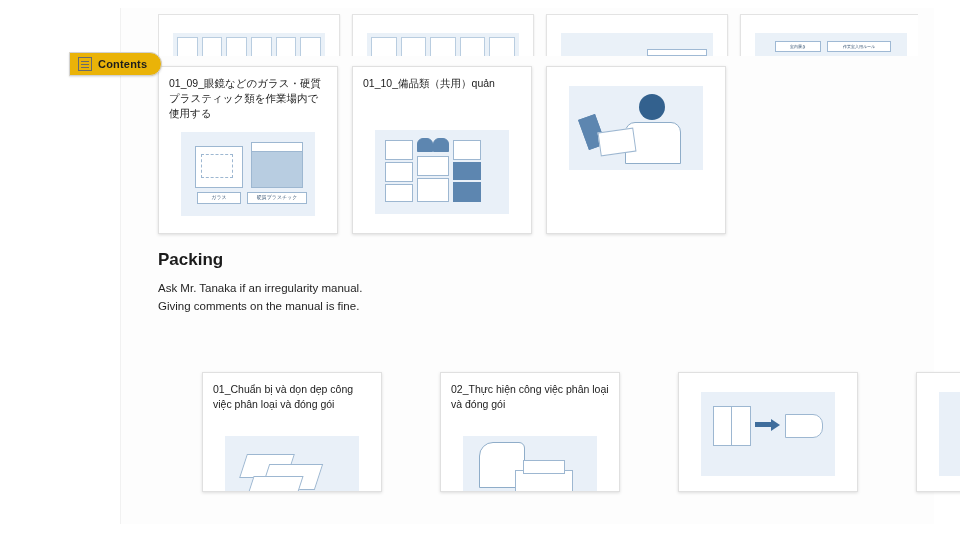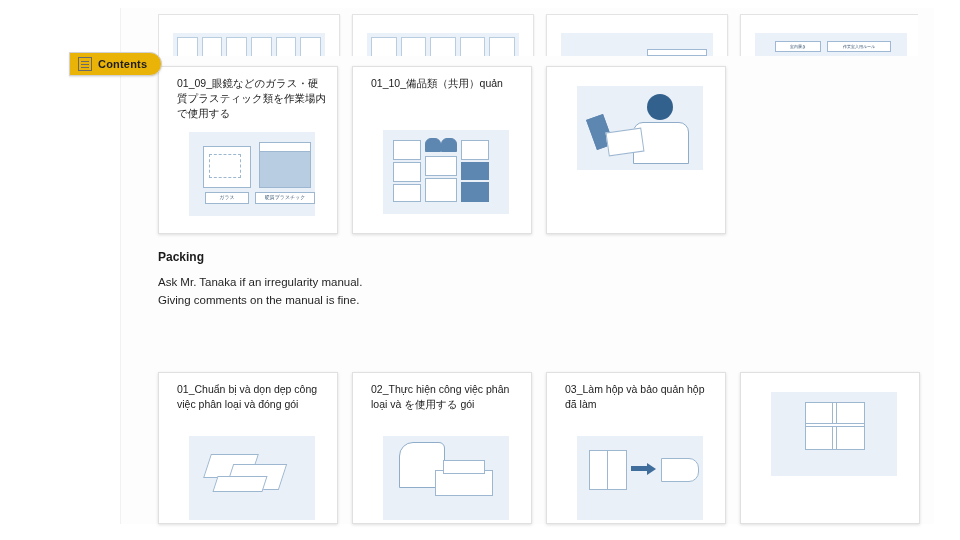--- a/index.html
+++ b/index.html
@@ -146,21 +146,21 @@
   }
   #row-jp { top: 66px; }
   #row-vn { top: 372px; }
 
   .card {
     width: 180px;
     background: #ffffff;
     border: 1px solid #e0e0e0;
     box-shadow: 0 1px 3px rgba(0,0,0,0.13);
     box-sizing: border-box;
-    padding: 9px 10px 0 18px;
+    padding: 9px 10px 0 10px;
     overflow: hidden;
   }
   .card .title {
     font-size: 10.5px;
     line-height: 1.45;
     color: #1b1b1b;
     min-height: 44px;
   }
   .card .thumb {
     margin: 6px -10px 0 -10px;
@@ -178,32 +178,32 @@
   }
   .card .foot {
     position: absolute;
     right: 24px;
     bottom: 2px;
     font-size: 4px;
     color: #b7b7b7;
     letter-spacing: 0.3px;
   }
   #row-jp .card { height: 168px; }
-  #row-vn .card { height: 152px; }
+  #row-vn .card { height: 120px; margin-left: 44px; }
 
   
   .section {
     position: absolute;
     left: 158px;
     top: 250px;
     width: 700px;
   }
   .section h2 {
     margin: 0 0 10px 0;
-    font-size: 12px;
+    font-size: 17px;
     font-weight: bold;
     color: #1b1b1b;
   }
   .section p {
     margin: 0;
     font-size: 11.5px;
     line-height: 1.55;
     color: #1f1f1f;
   }
 
@@ -366,34 +366,33 @@
           <div class="art">
             <div class="box" style="left:18px; top:18px; width:46px; height:22px; transform:skewX(-18deg);"></div>
             <div class="box" style="left:40px; top:28px; width:52px; height:24px; transform:skewX(-18deg);"></div>
             <div class="box" style="left:26px; top:40px; width:48px; height:14px; transform:skewX(-18deg);"></div>
           </div>
         </div>
       </div>
     </div>
 
     <div class="card">
-      <div class="title">02_Thực hiện công việc phân loại và を使用する gói</div>
+      <div class="title">02_Thực hiện công việc phân loại và đóng gói</div>
       <div class="thumb">
         <div class="inner">
           <div class="art">
             <div class="person-body" style="left:16px; top:6px; width:44px; height:44px; border-radius:14px 6px 0 0;"></div>
             <div class="box" style="left:52px; top:34px; width:56px; height:24px;"></div>
             <div class="box" style="left:60px; top:24px; width:40px; height:12px;"></div>
           </div>
         </div>
       </div>
     </div>
 
     <div class="card">
-      <div class="title">03_Làm hộp và bảo quản hộp đã làm</div>
       <div class="thumb">
         <div class="inner">
           <div class="art">
             <div class="box" style="left:12px; top:14px; width:18px; height:38px;"></div>
             <div class="box" style="left:30px; top:14px; width:18px; height:38px;"></div>
             <div class="arrow-stem" style="left:54px; top:30px; width:16px;"></div>
             <div class="arrow" style="left:70px; top:27px;"></div>
             <div class="box" style="left:84px; top:22px; width:36px; height:22px; border-radius:0 10px 10px 0;"></div>
           </div>
         </div>

